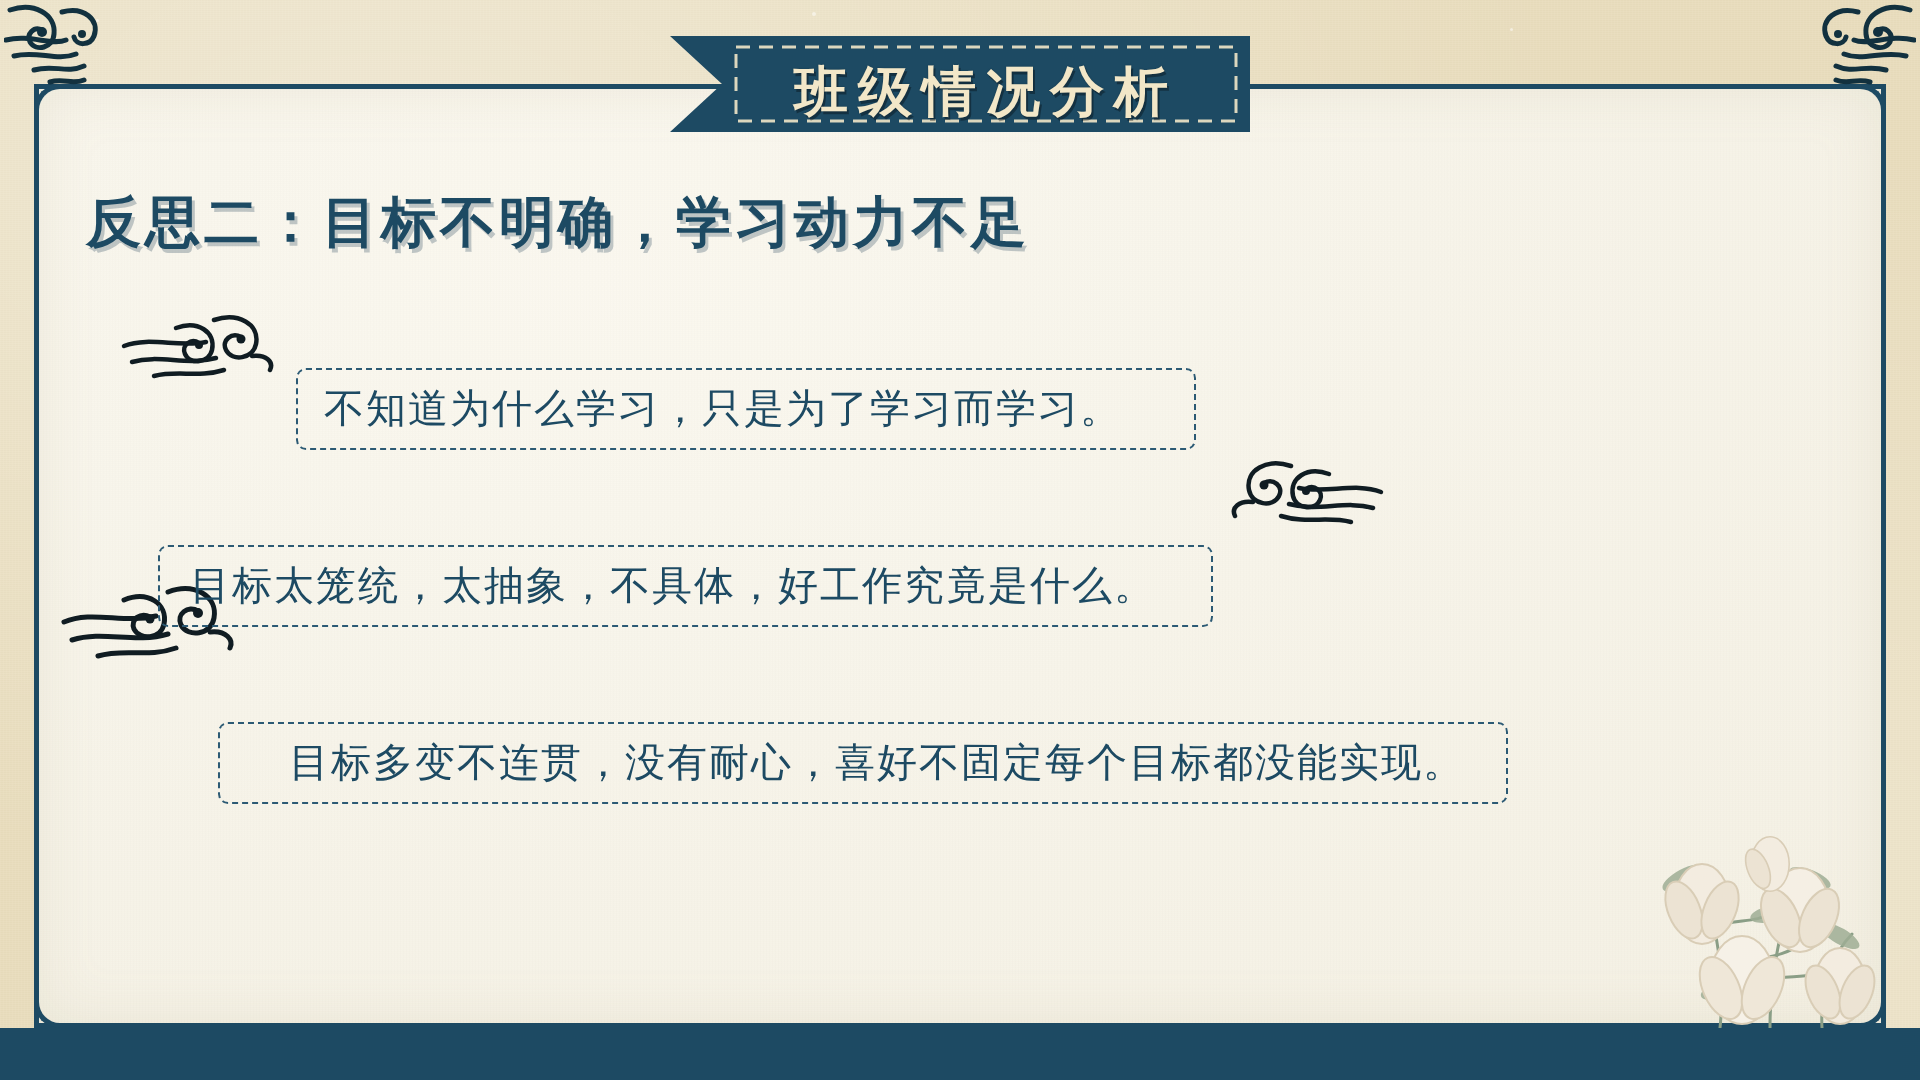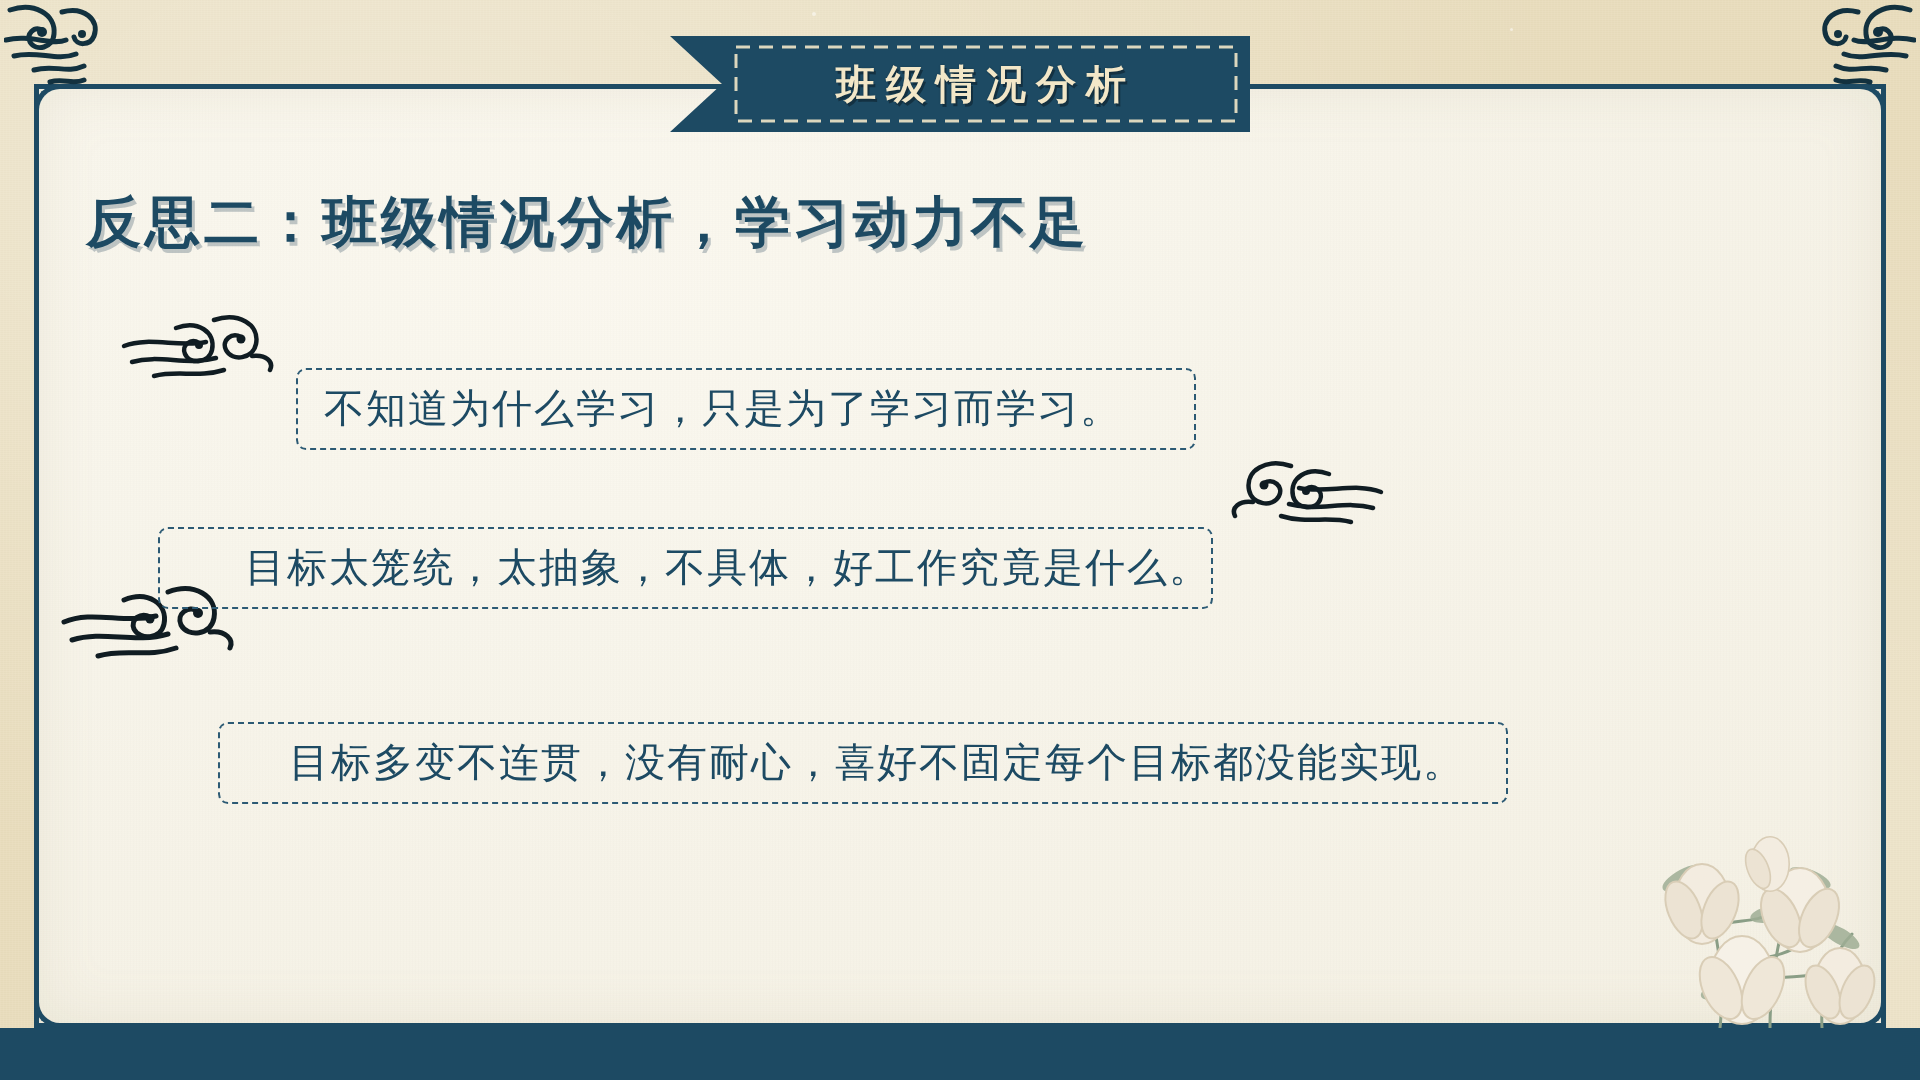--- a/index.html
+++ b/index.html
@@ -66,25 +66,25 @@
   #orn-tl{left:4px;top:0px;}
   #orn-tr{right:4px;top:0px;transform:scaleX(-1);}
 
   
   #ribbon{
     position:absolute;left:50%;top:36px;transform:translateX(-50%);
     width:580px;height:96px;
   }
   #ribbon svg{display:block;}
   #ribbon-label{
-    position:absolute;left:0;right:0;top:0;height:96px;
+    position:absolute;left:0;right:0;top:8px;height:96px;
     display:flex;align-items:center;justify-content:center;
     color:#f2e7c8;
     font-family:"Liberation Serif","DejaVu Serif",serif;
-    font-weight:bold;font-size:40px;letter-spacing:10px;
+    font-weight:bold;font-size:54px;letter-spacing:10px;
     text-shadow:2px 3px 0 rgba(0,0,0,.32), 0 0 2px rgba(0,0,0,.25);
     padding-left:52px;box-sizing:border-box;
     white-space:nowrap;
   }
 
   
   #heading{
     position:absolute;left:86px;top:186px;
     color:#1d4a63;
     font-family:"Liberation Serif","DejaVu Serif",serif;
@@ -102,21 +102,21 @@
     box-sizing:border-box;
   }
   .stmt-text{
     color:#1d4a63;
     font-family:"Liberation Serif","DejaVu Serif",serif;
     font-size:40px;letter-spacing:2px;white-space:nowrap;
     line-height:1;
   }
 
   #box-1{left:296px;top:368px;width:900px;height:82px;padding-left:26px;}
-  #box-2{left:158px;top:527px;width:1055px;height:82px;padding-left:30px;justify-content:flex-end;}
+  #box-2{left:158px;top:545px;width:1055px;height:82px;padding-left:30px;}
   #box-3{left:218px;top:722px;width:1290px;height:82px;padding-left:28px;justify-content:center;}
 
   
   .cloud-deco{position:absolute;pointer-events:none;}
   #cloud-1{left:120px;top:306px;}
   #cloud-2{right:535px;top:452px;transform:scaleX(-1);}
   #cloud-3{left:60px;top:578px;}
 
   
   #magnolia{position:absolute;right:30px;bottom:52px;width:420px;height:300px;pointer-events:none;overflow:hidden;}
@@ -183,21 +183,21 @@
   </div>
 
   <div id="ribbon">
     <svg width="580" height="96" viewBox="0 0 580 96">
       <path d="M0 0 L580 0 L580 96 L0 96 L52 48 Z" fill="#1d4a63"></path>
       <rect x="66" y="11" width="500" height="74" fill="none" stroke="#f2e7c8" stroke-width="3" stroke-dasharray="14 9" opacity=".9"></rect>
     </svg>
     <div id="ribbon-label">班级情况分析</div>
   </div>
 
-  <div id="heading">反思二：班级情况分析，学习动力不足</div>
+  <div id="heading">反思二：目标不明确，学习动力不足</div>
 
   <div class="cloud-deco" id="cloud-1">
     <svg width="170" height="90" viewBox="0 0 170 90">
       <g fill="none" stroke="#101c22" stroke-width="4.5" stroke-linecap="round">
         <path d="M94 14 C 118 6, 140 18, 136 38 C 133 53, 112 56, 106 44 C 101 34, 112 26, 121 31"></path>
         <path d="M56 22 C 78 14, 96 26, 92 44 C 89 57, 70 59, 65 48 C 61 39, 71 32, 79 37"></path>
         <path d="M4 40 C 30 30, 58 42, 86 36"></path>
         <path d="M12 56 C 40 48, 66 60, 96 52"></path>
         <path d="M34 70 C 58 64, 78 72, 104 64"></path>
         <path d="M132 50 C 146 48, 154 56, 150 64"></path>

